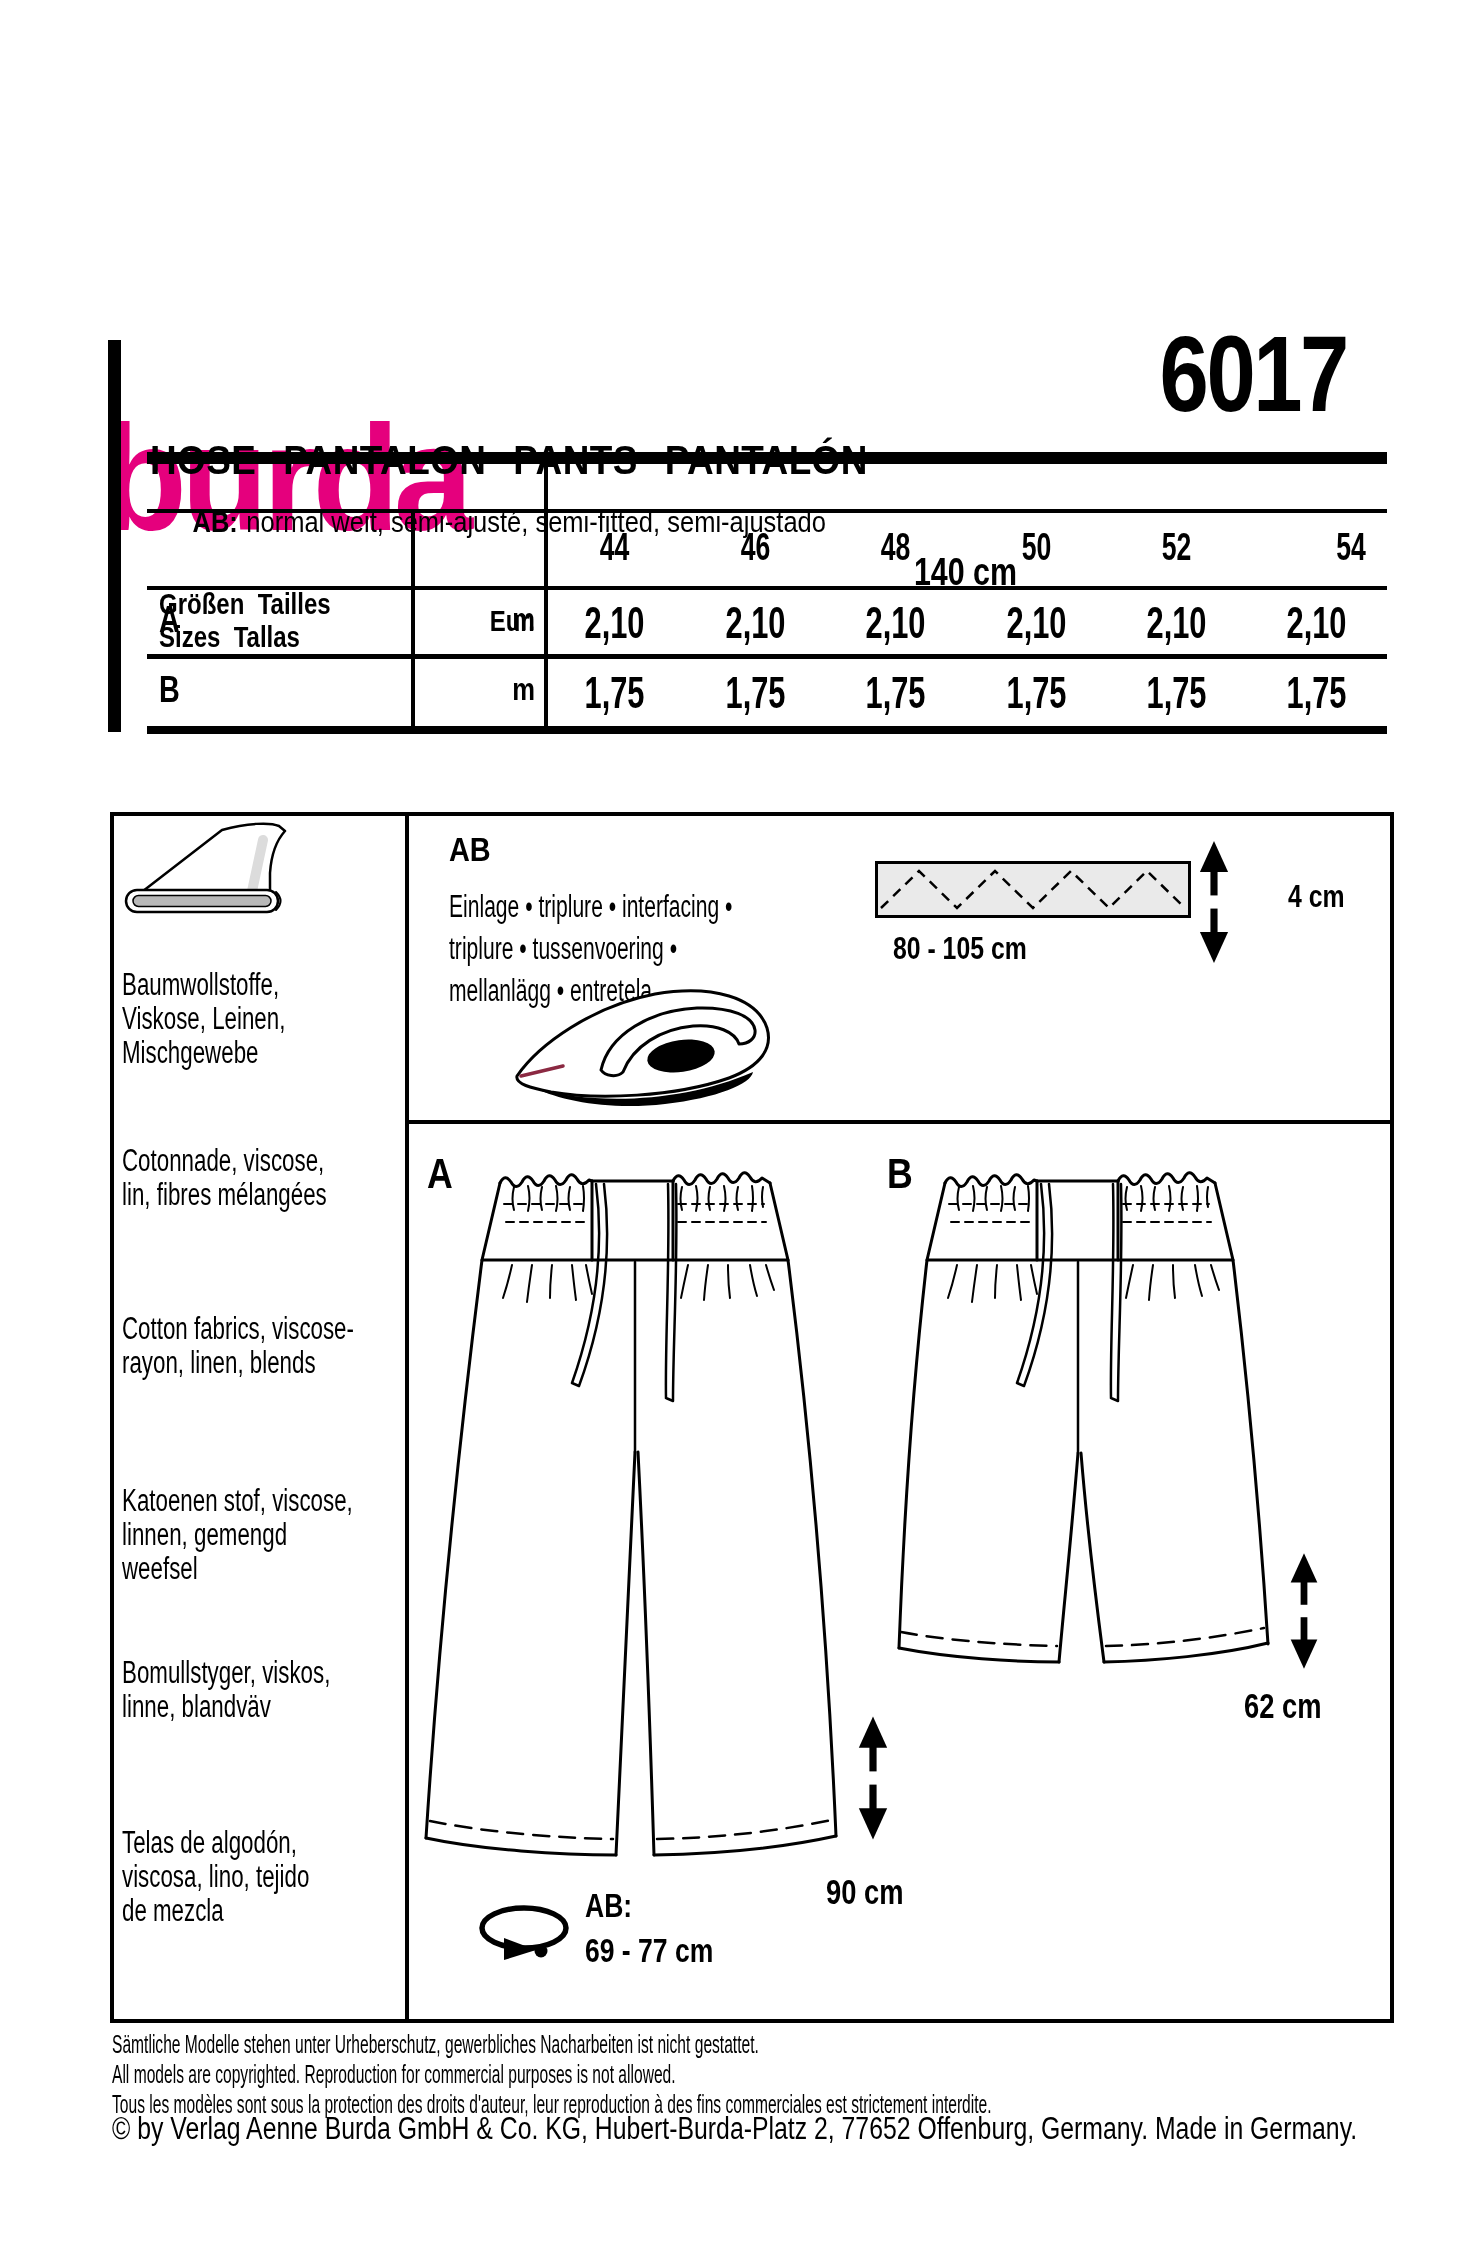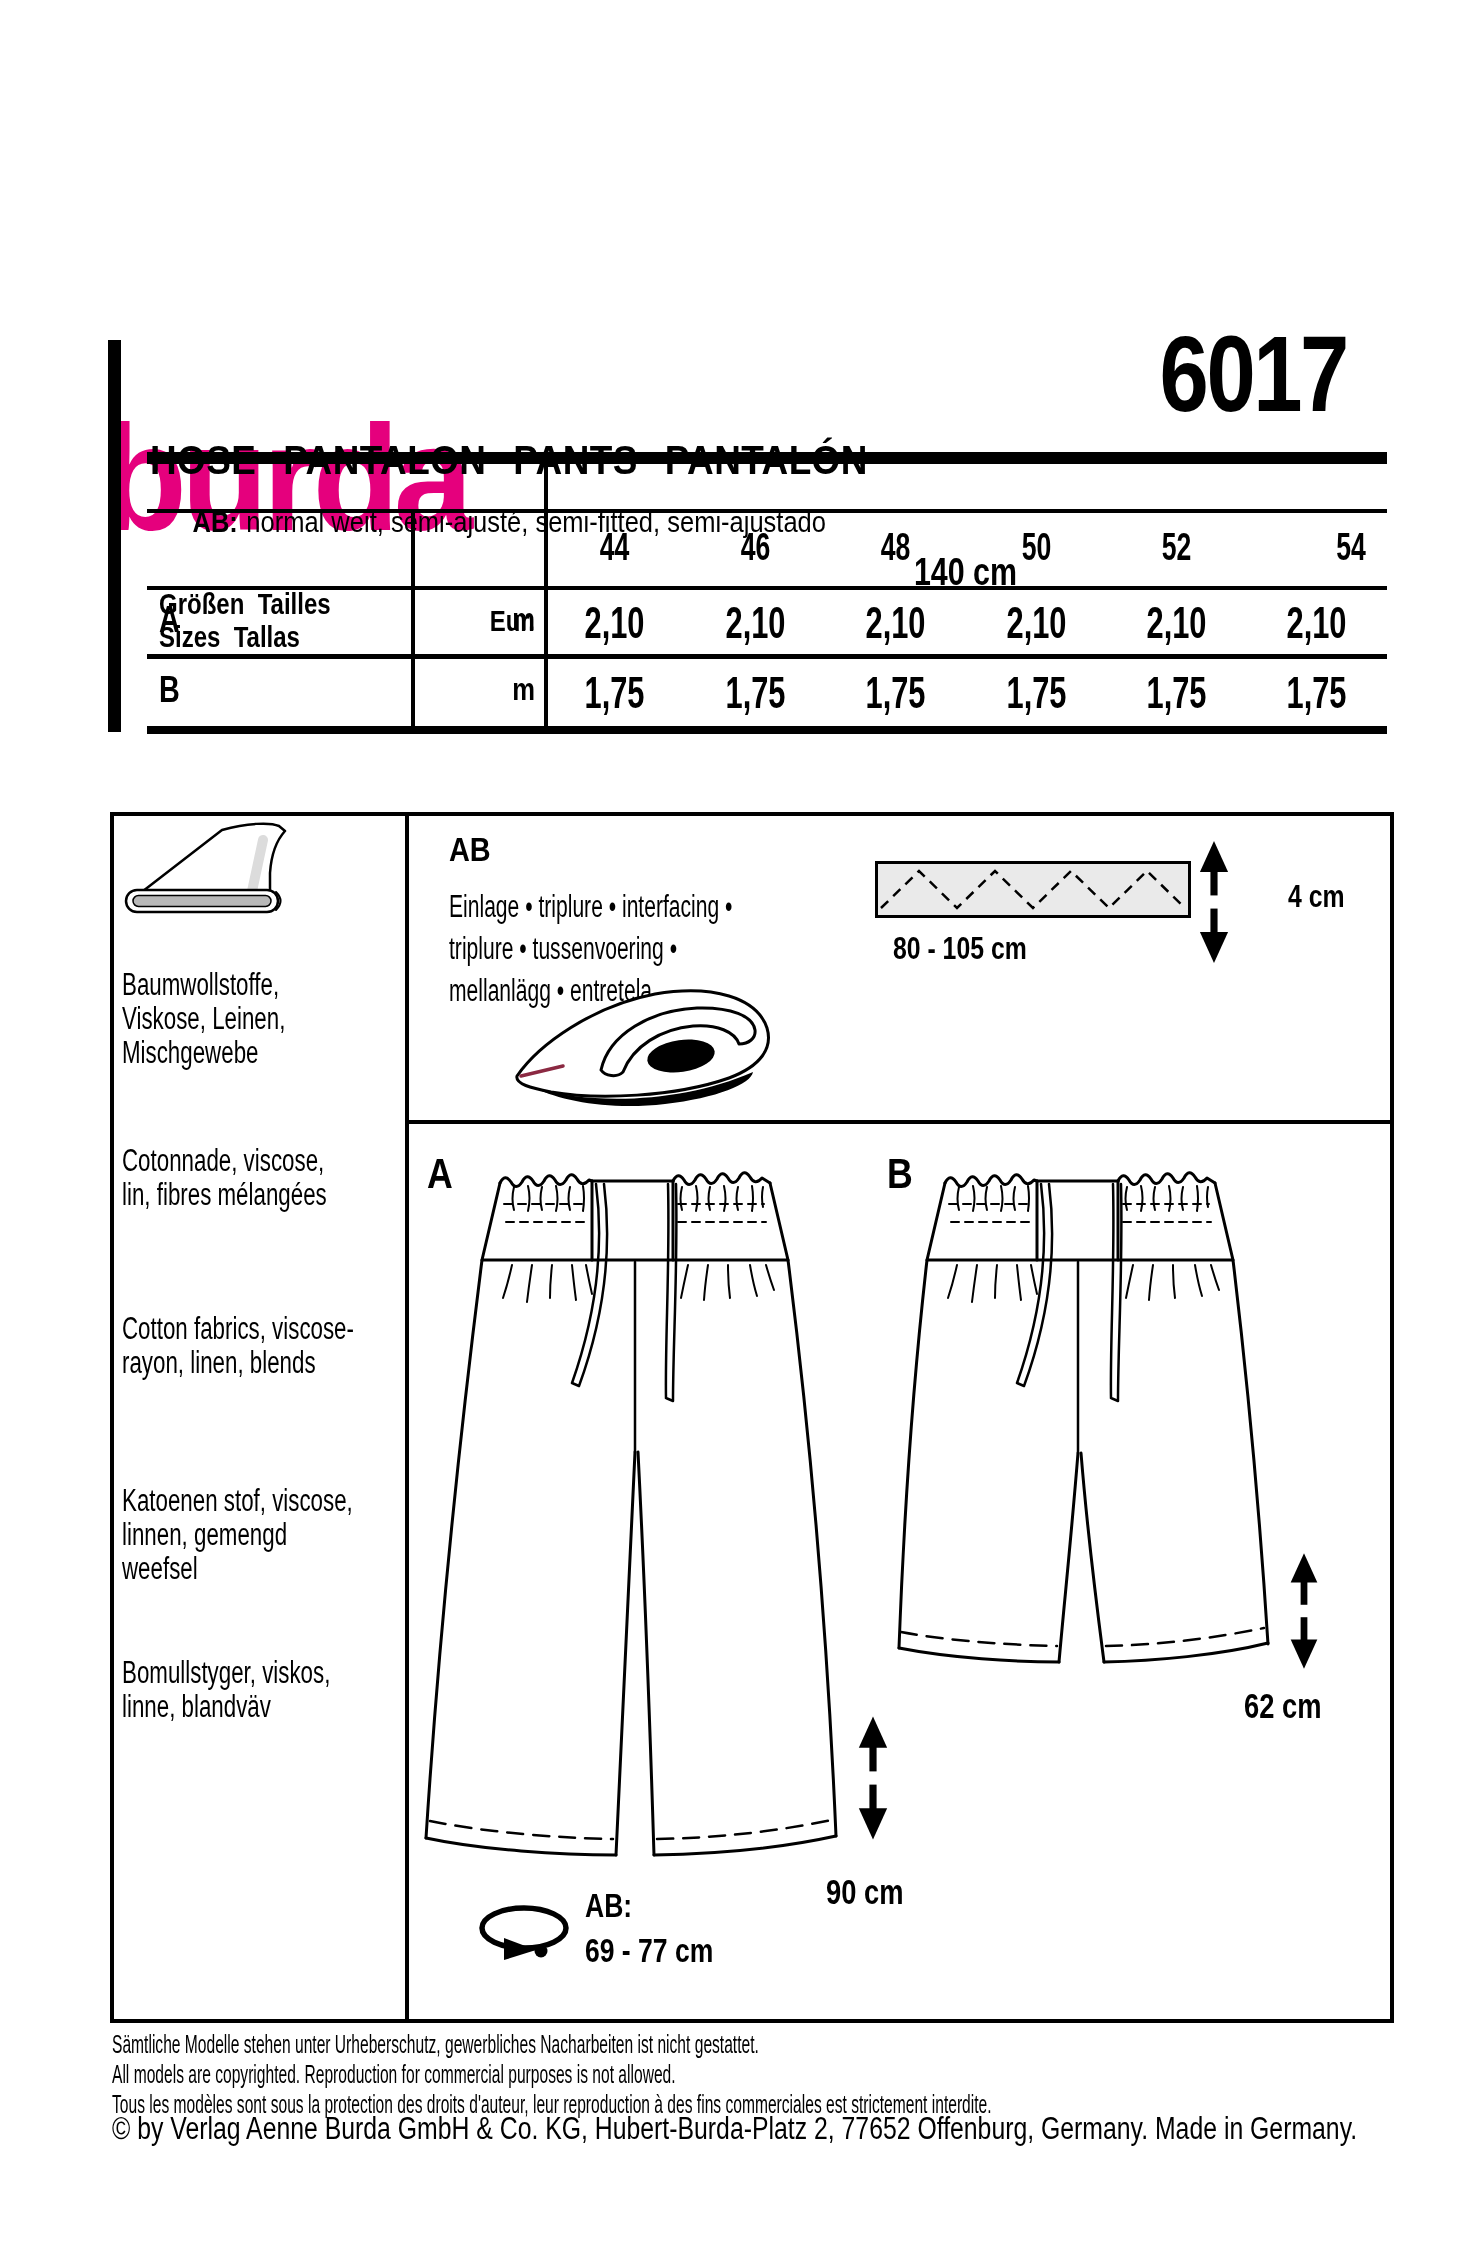--- a/index.html
+++ b/index.html
@@ -130,20 +130,23 @@
 Mischgewebe</span></div>
   <div class="t ml" style="left:122px;top:1144px;font-size:31px;line-height:34px;"><span class="sx ml" style="--sx:.72">Cotonnade, viscose,
 lin, fibres mélangées</span></div>
   <div class="t ml" style="left:122px;top:1312px;font-size:31px;line-height:34px;"><span class="sx ml" style="--sx:.72">Cotton fabrics, viscose-
 rayon, linen, blends</span></div>
   <div class="t ml" style="left:122px;top:1484px;font-size:31px;line-height:34px;"><span class="sx ml" style="--sx:.72">Katoenen stof, viscose,
 linnen, gemengd
 weefsel</span></div>
   <div class="t ml" style="left:122px;top:1656px;font-size:31px;line-height:34px;"><span class="sx ml" style="--sx:.72">Bomullstyger, viskos,
 linne, blandväv</span></div>
+  <div class="t ml" style="left:122px;top:1826px;font-size:31px;line-height:34px;"><span class="sx ml" style="--sx:.72">Telas de algodón,
+viscosa, lino, tejido
+de mezcla</span></div>
 
   <div class="t b" style="left:449px;top:830px;font-size:34px;"><span class="sx" style="--sx:.85">AB</span></div>
   <div class="t ml" style="left:449px;top:886px;font-size:31px;line-height:42px;"><span class="sx ml" style="--sx:.68">Einlage • triplure • interfacing •
 triplure • tussenvoering •
 mellanlägg • entretela</span></div>
 
   <div style="position:absolute;left:875px;top:861px;width:316px;height:57px;border:3px solid #000;box-sizing:border-box;background:#eaeaea;">
     <svg style="left:0;top:0;" width="310" height="51" viewBox="0 0 310 51">
       <polyline points="3,44 41,7 79,44 117,7 155,44 193,7 231,44 269,7 307,44" fill="none" stroke="#000" stroke-width="2.5" stroke-dasharray="10 7"></polyline>
     </svg>

